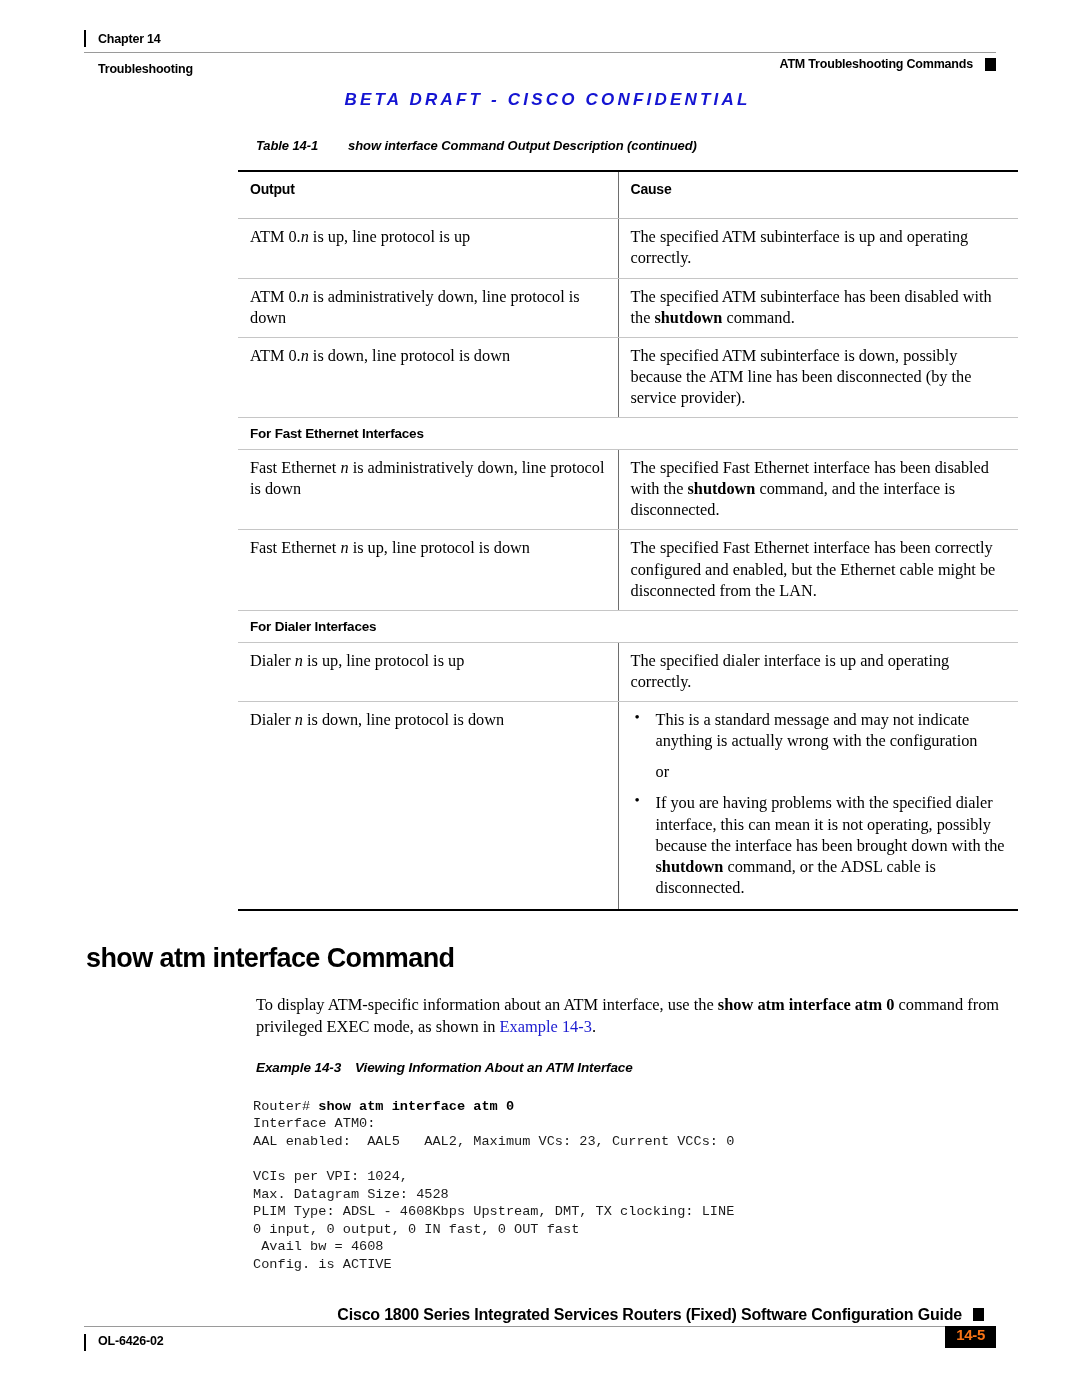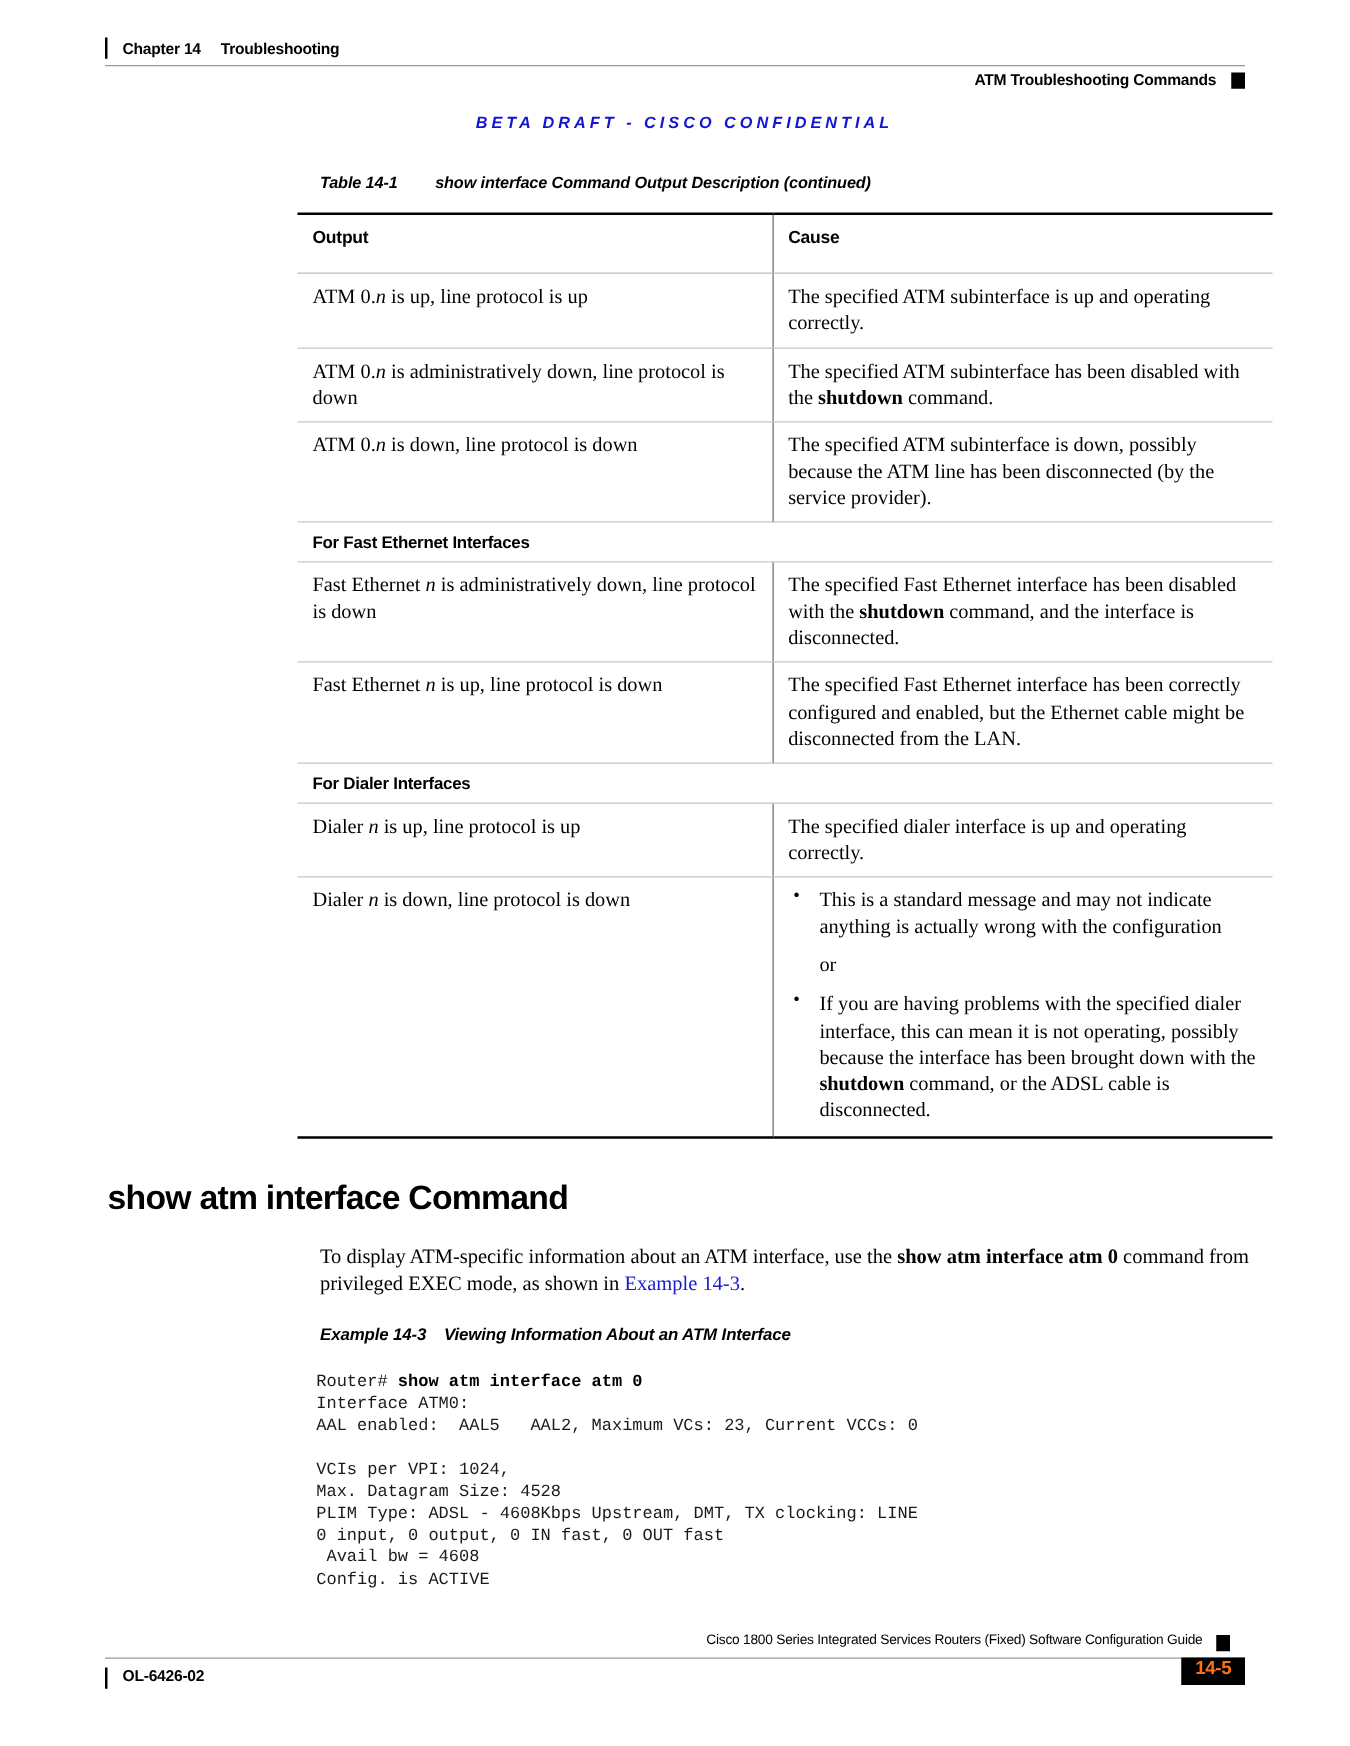--- a/index.html
+++ b/index.html
@@ -31,20 +31,21 @@
     left: 0;
     top: 0;
     display: flex;
     align-items: flex-start;
     gap: 16px;
     font-family: "Liberation Sans", "DejaVu Sans", sans-serif;
     font-weight: bold;
     font-size: 12.5px;
     letter-spacing: -0.2px;
     padding-left: 14px;
+    flex-direction: column;
   }
   .hdr-left::before {
     content: "";
     position: absolute;
     left: 0;
     top: -2px;
     width: 2px;
     height: 17px;
     background: #000;
   }
@@ -80,21 +81,21 @@
   .beta-banner {
     position: absolute;
     left: 0;
     top: 90px;
     width: 1080px;
     text-align: center;
     color: #1414d2;
     font-family: "Liberation Sans", "DejaVu Sans", sans-serif;
     font-weight: bold;
     font-style: italic;
-    font-size: 13px;
+    font-size: 17px;
     letter-spacing: 3.2px;
     padding-left: 15px;
   }
 
   
   .table-caption {
     position: absolute;
     left: 256px;
     top: 138px;
     font-family: "Liberation Sans", "DejaVu Sans", sans-serif;
@@ -235,22 +236,22 @@
     left: 84px;
     top: 1306px;
     width: 912px;
     height: 60px;
   }
   .ftr-title {
     position: absolute;
     right: 34px;
     top: 0;
     font-family: "Liberation Sans", "DejaVu Sans", sans-serif;
-    font-weight: normal;
-    font-size: 11px;
+    font-weight: bold;
+    font-size: 16px;
     letter-spacing: -0.2px;
     white-space: nowrap;
   }
   .ftr-square {
     position: absolute;
     right: 12px;
     top: 2px;
     width: 11px;
     height: 13px;
     background: #000;

